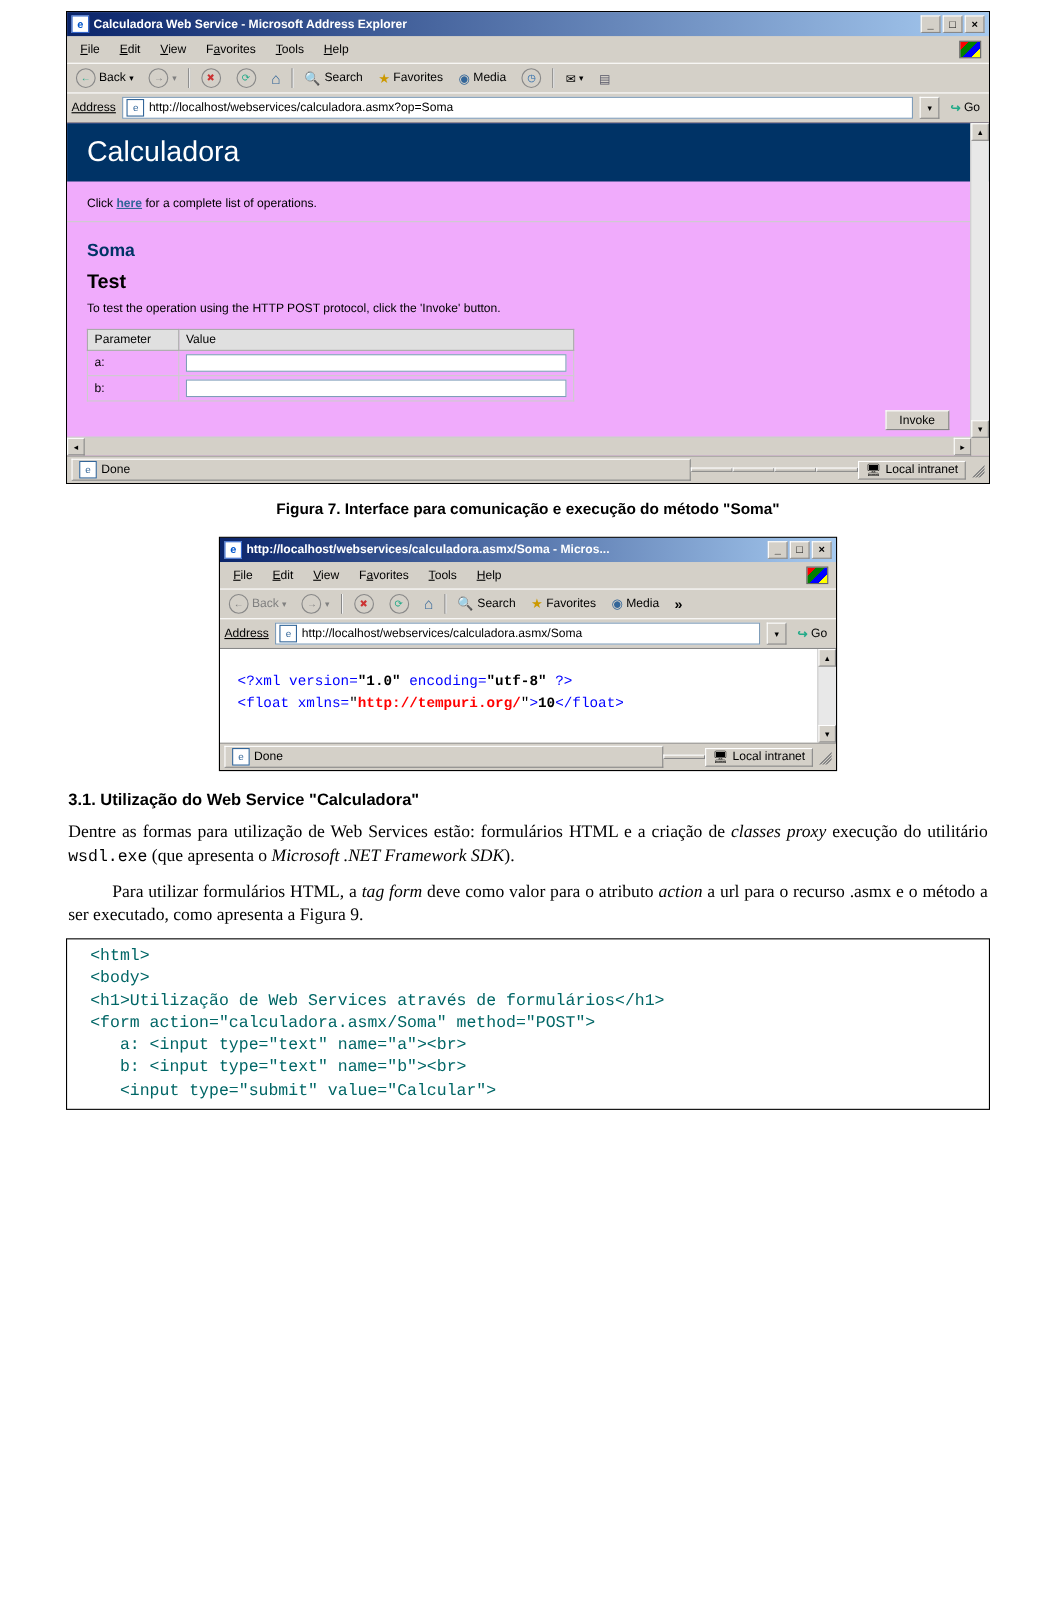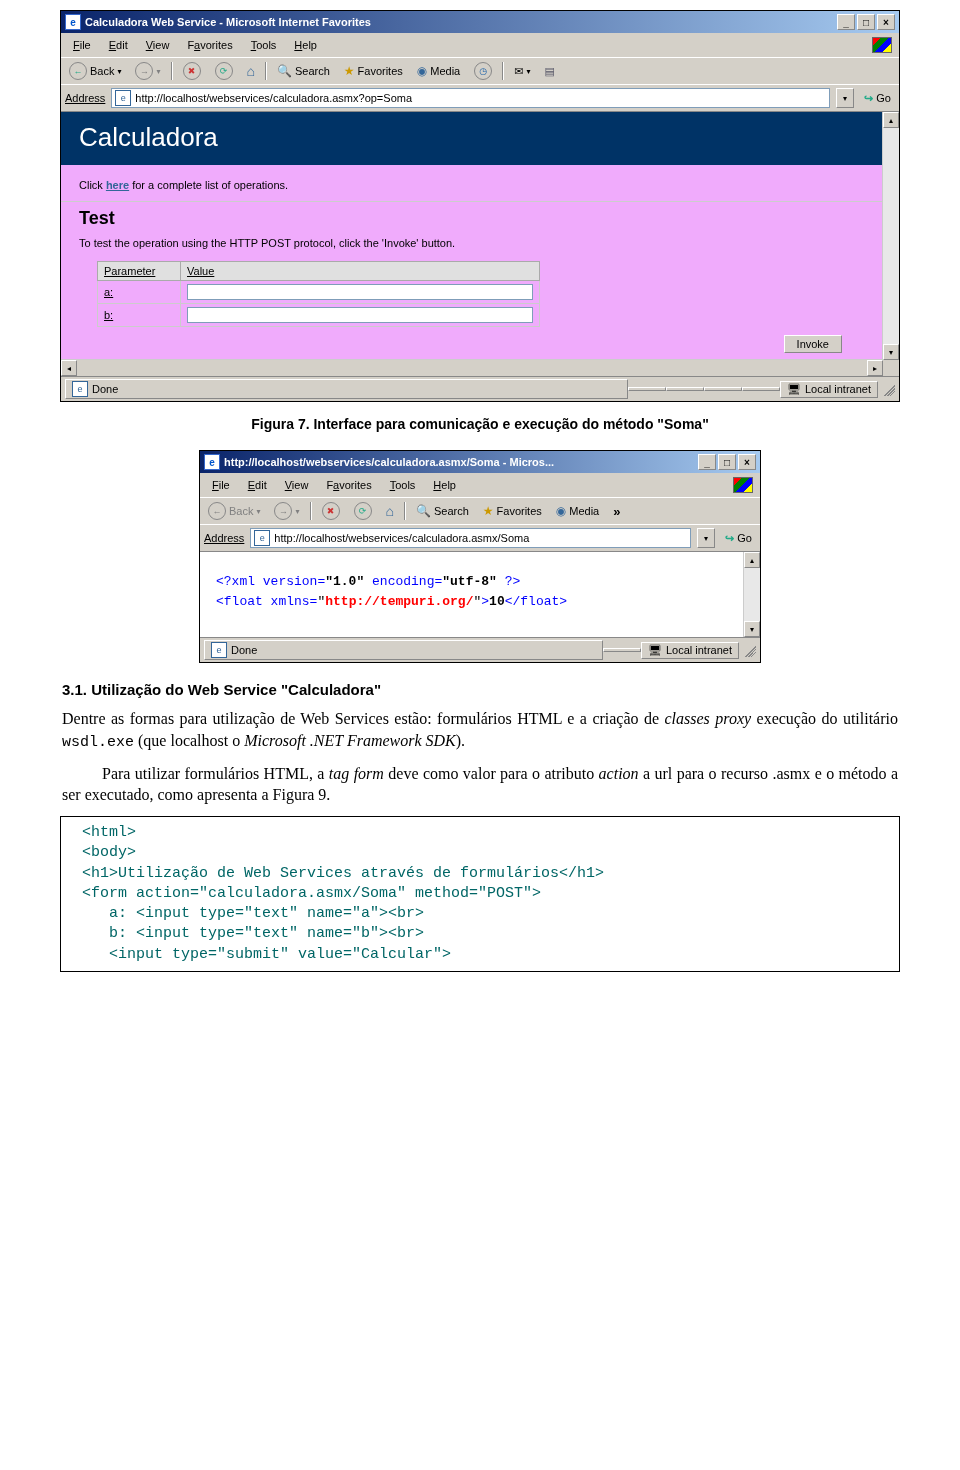--- a/index.html
+++ b/index.html
@@ -168,44 +168,42 @@
   .soma-title {
     color: #003366;
     font-weight: bold;
     font-size: 16px;
     margin: 12px 0 8px 0;
   }
   .test-label { font-size: 18px; font-weight: bold; margin-bottom: 8px; }
   .test-desc { font-size: 11px; margin: 2px 0 12px 0; }
   .param-table {
     border-collapse: collapse;
-    margin-left: 18px;
-    font-size: 11px;
-    text-decoration: underline;
+    font-size: 11px;
   }
   .param-table th {
     background: #e0e0e0;
     text-align: left;
     padding: 3px 10px 3px 6px;
     border: 1px solid #aaa;
     font-weight: normal;
   }
   .param-table td {
     padding: 3px 6px;
     border: 1px solid #ccc;
   }
   .param-table td.lbl { width: 70px; }
   .param-input {
     width: 340px;
     border: 1px solid #7f9db9;
     font-size: 11px;
     padding: 1px 2px;
     background: #fff;
   }
-  .invoke-row { text-align: right; padding-right: 39px; padding-top: 8px; }
+  .invoke-row { text-align: right; padding-right: 18px; padding-top: 8px; }
   .invoke-btn {
     background: #d4d0c8;
     border: 1px solid #888;
     border-top-color:#fff; border-left-color:#fff;
     padding: 2px 12px;
     font-size: 11px;
     cursor: pointer;
   }
   .scroll-track-v {
     position: absolute; right: 0; top: 0; bottom: 16px; width: 16px;
@@ -302,21 +300,21 @@
 </style>
 </head>
 <body>
 
 <div class="page">
 
   <div class="ie-window">
     <div class="titlebar">
       <div class="left">
         <span class="title-icon">e</span>
-        <span>Calculadora Web Service - Microsoft Internet Favorites</span>
+        <span>Calculadora Web Service - Microsoft Address Explorer</span>
       </div>
       <div class="win-controls">
         <div class="win-btn">_</div>
         <div class="win-btn">□</div>
         <div class="win-btn">×</div>
       </div>
     </div>
     <div class="menubar">
       <div class="menus">
         <div class="menu-item"><span class="ul">F</span><span title="File">ile</span></div>
@@ -389,20 +387,21 @@
     </div>
     <div class="content">
       <div style="display:flex">
         <div class="content-inner" style="flex:1">
           <div class="blueheader">Calculadora</div>
           <div class="click-line">
             <span>Click </span><a>here</a><span> for a complete list of operations.</span>
           </div>
           <div class="hr"></div>
           <div class="section">
+            <div class="soma-title">Soma</div>
             <div class="test-label">Test</div>
             <div class="test-desc">To test the operation using the HTTP POST protocol, click the 'Invoke' button.</div>
             <table class="param-table">
               <tbody>
                   <tr>
                 <th>Parameter</th>
                 <th>Value</th>
               </tr>
               <tr>
                 <td class="lbl">a:</td>
@@ -550,21 +549,21 @@
           <span>Local intranet</span>
         </div>
       <div class="grip"></div>
     </div>
   </div>
 
 
   <div class="sect-heading">3.1. Utilização do Web Service "Calculadora"</div>
 
   <div class="body-text">
-    <span>Dentre as formas para utilização de Web Services estão: formulários HTML e a criação de </span><span class="italic">classes proxy</span><span> execução do utilitário </span><span class="mono">wsdl.exe</span><span> (que localhost o </span><span class="italic">Microsoft .NET Framework SDK</span><span>).</span>
+    <span>Dentre as formas para utilização de Web Services estão: formulários HTML e a criação de </span><span class="italic">classes proxy</span><span> execução do utilitário </span><span class="mono">wsdl.exe</span><span> (que apresenta o </span><span class="italic">Microsoft .NET Framework SDK</span><span>).</span>
   </div>
 
   <div class="body-text" style="text-indent:40px">
     <span>Para utilizar formulários HTML, a </span><span class="italic">tag form</span><span> deve como valor para o atributo </span><span class="italic">action</span><span> a url para o recurso .asmx e o método a ser executado, como apresenta a Figura 9.</span>
   </div>
 
   <div class="code-box"><span>&lt;html&gt;</span>
 <span>&lt;body&gt;</span>
 <span>&lt;h1&gt;Utilização de Web Services através de formulários&lt;/h1&gt;</span>
 <span>&lt;form action="calculadora.asmx/Soma" method="POST"&gt;</span>

